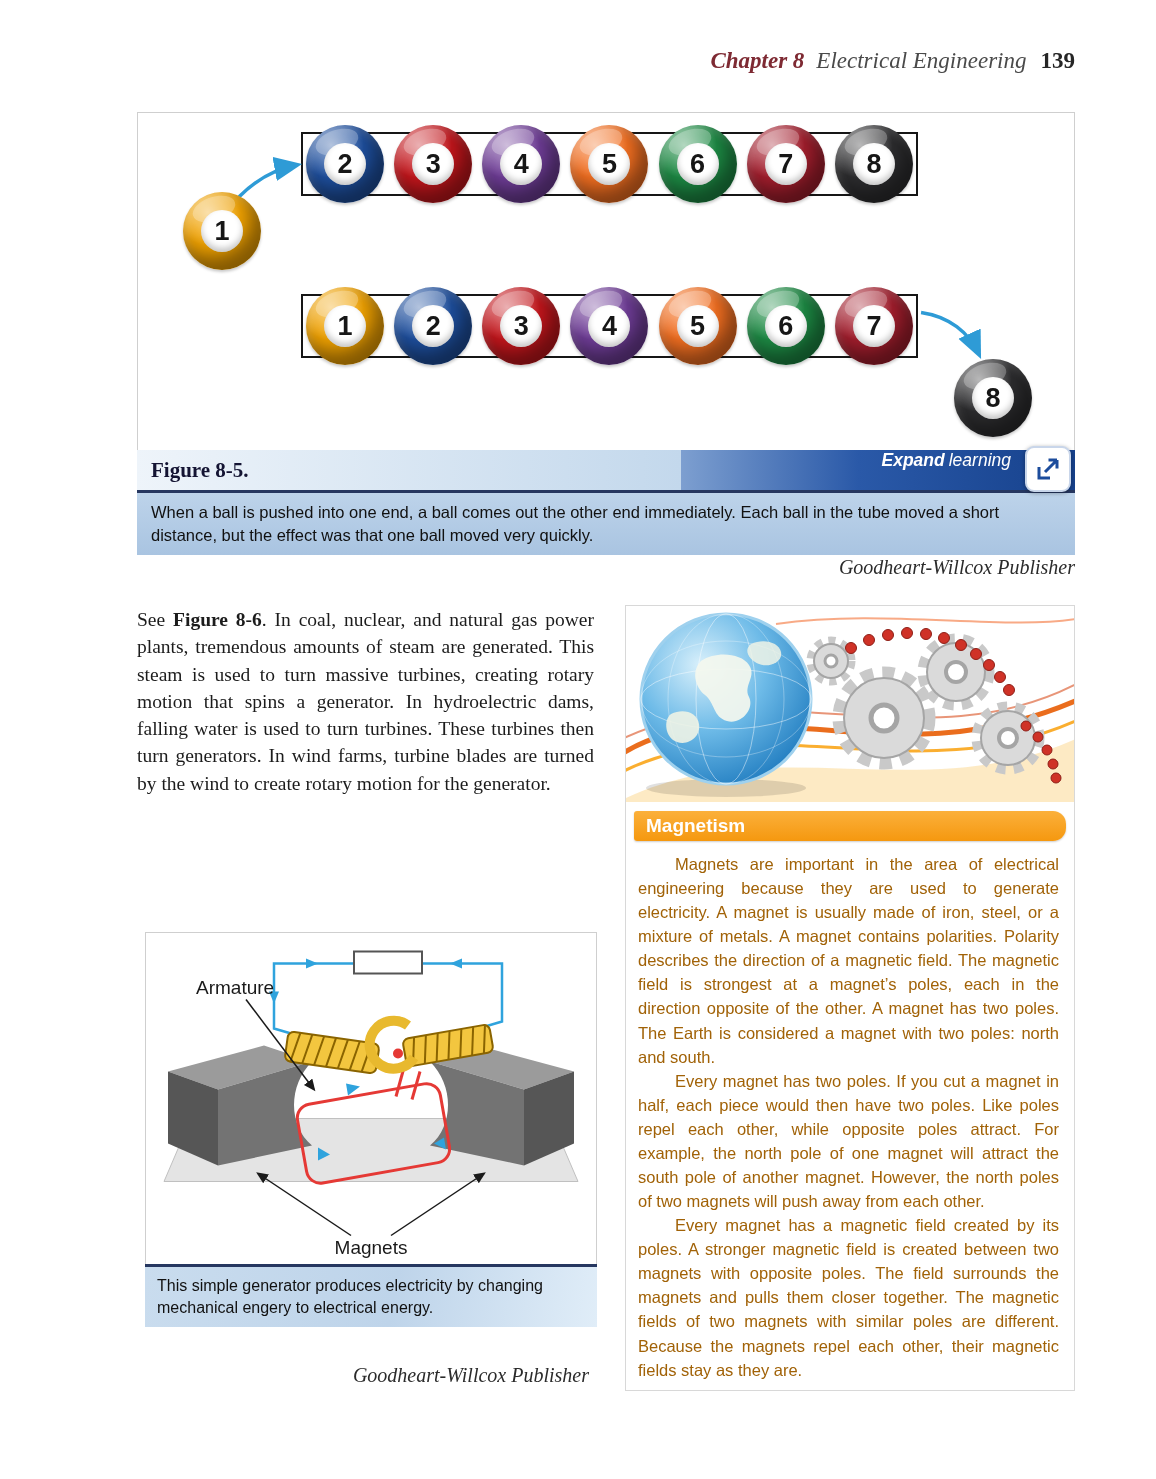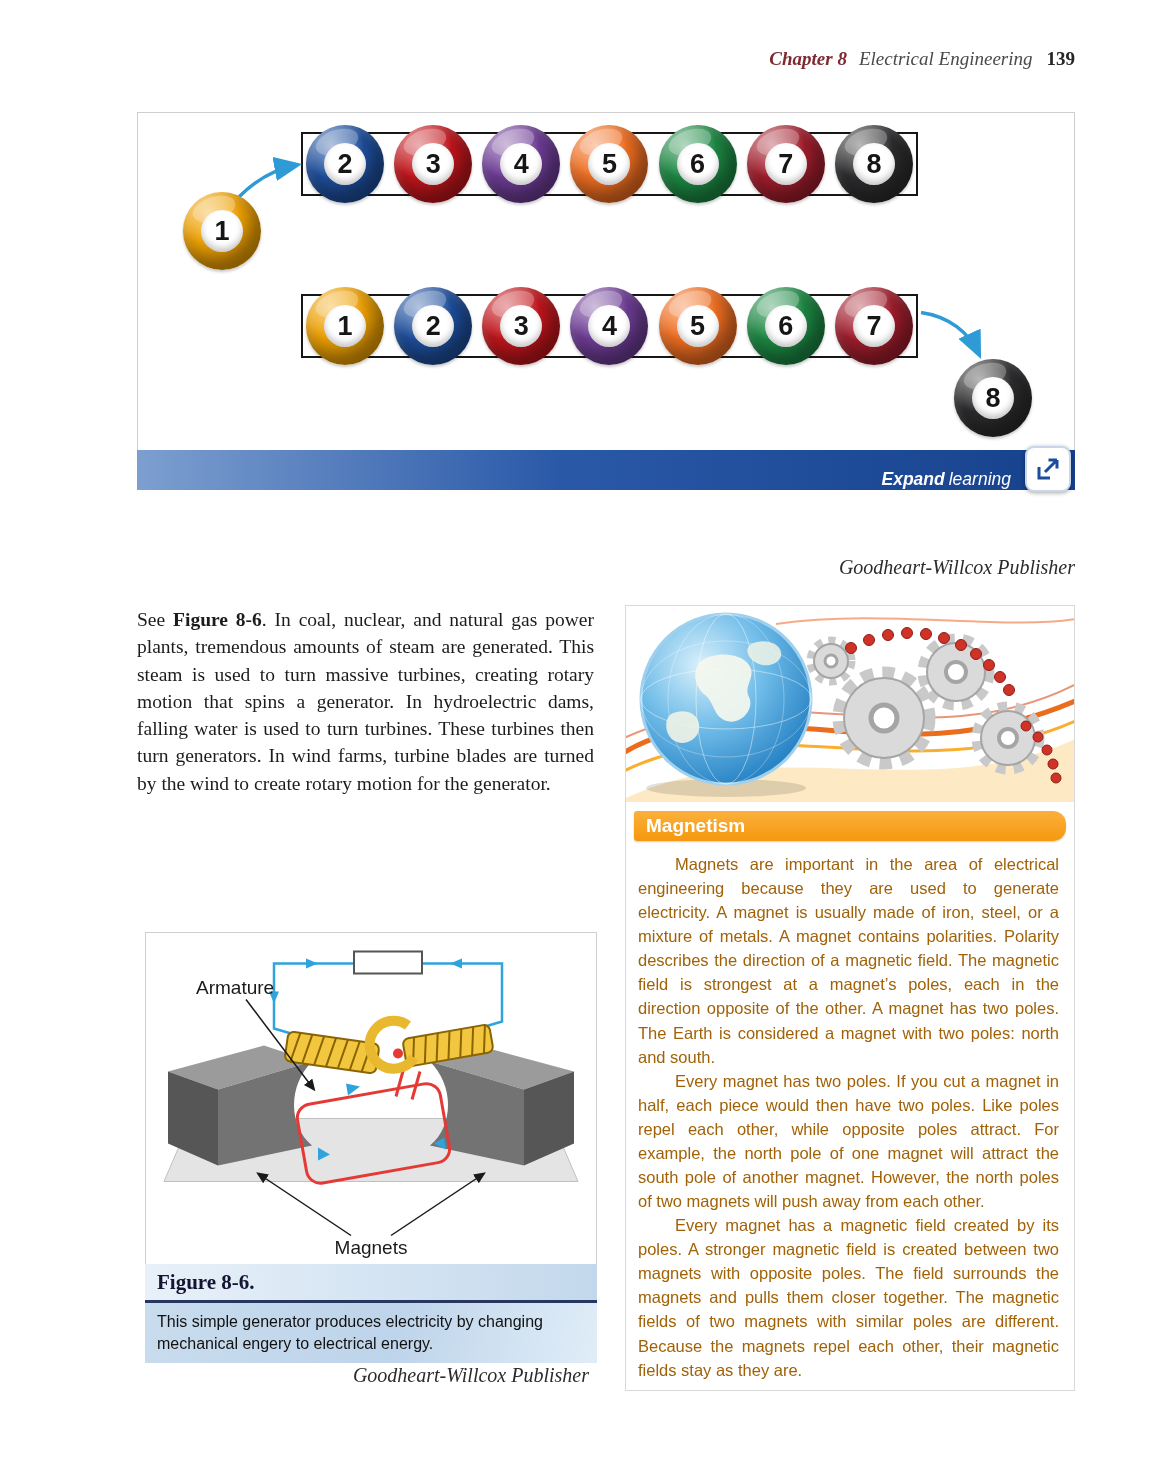--- a/index.html
+++ b/index.html
@@ -3,21 +3,21 @@
 <meta charset="utf-8">
 <style>
   * { margin:0; padding:0; box-sizing:border-box; }
   html,body { background:#ffffff; }
   .page {
     position:relative; width:1156px; height:1479px; background:#fff;
     font-family:"Liberation Serif", serif; overflow:hidden;
   }
 
   
-  .page-header { position:absolute; top:48px; right:81px; font-size:19px; font-style:italic; color:#4a4a4a; white-space:nowrap; }
+  .page-header { position:absolute; top:48px; right:81px; font-size:23px; font-style:italic; color:#4a4a4a; white-space:nowrap; }
   .page-header .chapter { font-weight:bold; color:#7e2a33; margin-right:12px; }
   .page-header .book-title { margin-right:14px; color:#4a4a4a; }
   .page-header .page-num { font-style:normal; font-weight:bold; color:#262626; }
 
   
   .fig85 { position:absolute; left:137px; top:112px; width:938px; }
   .fig85-art { position:relative; height:338px; background:#fff; border:1px solid #cfcfcf; border-bottom:none; }
   .arrows-svg { position:absolute; inset:0; width:100%; height:100%; z-index:1; }
 
   .tube-wrap { position:absolute; display:flex; align-items:center; justify-content:space-between; padding:0 5px; height:82px; }
@@ -38,21 +38,21 @@
     box-shadow: inset 0 -4px 6px rgba(0,0,0,.22);
     display:flex; align-items:center; justify-content:center;
     font-family:"Liberation Sans", sans-serif; font-weight:bold; font-size:27px; color:#161616;
   }
   .ball-abs { position:absolute; }
 
   .fig-bar { position:relative; display:flex; height:40px; }
   .fig-bar-left { flex:0 0 58%; background:linear-gradient(90deg,#eef4fa,#c3d8ec); display:flex; align-items:center; padding-left:14px; }
   .fig-label { font-family:"Liberation Serif", serif; font-weight:bold; font-size:21px; color:#141433; }
   .fig-bar-right { flex:1; background:linear-gradient(90deg,#7d9fd0 0%, #2a59a8 45%, #16418c 100%);
-    display:flex; align-items:flex-end; justify-content:flex-end; padding-right:64px;
+    display:flex; align-items:flex-start; justify-content:flex-end; padding-right:64px;
     color:#fff; font-family:"Liberation Sans", sans-serif; font-style:italic; font-size:17.5px; }
   .fig-bar-right b { font-style:italic; margin-right:4px; }
   .expand-icon { position:absolute; right:4px; top:-4px; width:46px; height:46px; background:#fff;
     border:2px solid #c9d6ea; border-radius:9px; box-shadow:0 1px 4px rgba(0,0,0,.35);
     display:flex; align-items:center; justify-content:center; cursor:pointer; z-index:4; }
 
   .fig-caption {
     background:linear-gradient(180deg,#bdd3ea,#a9c4e1); border-top:3px solid #263760;
     padding:8px 14px; font-family:"Liberation Sans", sans-serif; font-size:16.5px; line-height:1.38; color:#111;
   }
@@ -174,32 +174,36 @@
             <span class="num">7</span>
           </div>
         </div>
 
       <div class="ball ball-abs" style="left: 816px; top: 246px; --ball: #2D2D2F;">
         <span class="num">8</span>
       </div>
     </div>
 
     <div class="fig-bar">
+      <div class="fig-bar-left">
+        <span class="fig-label">Figure 8-5.</span>
+      </div>
       <div class="fig-bar-right">
         <b>Expand</b>
         <span>learning</span>
       </div>
       <div class="expand-icon">
         <svg width="28" height="28" viewBox="0 0 28 28">
           <path d="M5 12 V23 H16" fill="none" stroke="#1c4c9c" stroke-width="3"></path>
           <path d="M11 17 L23 5 M23 5 H14.5 M23 5 V13.5" fill="none" stroke="#1c4c9c" stroke-width="3"></path>
         </svg>
       </div>
     </div>
 
+    <figcaption class="fig-caption">When a ball is pushed into one end, a ball comes out the other end immediately. Each ball in the tube moved a short distance, but the effect was that one ball moved very quickly.</figcaption>
   </figure>
 
   <div class="credit credit-85">Goodheart-Willcox Publisher</div>
 
   <p class="body-text">
     <span>See </span><b>Figure 8-6</b><span>. In coal, nuclear, and natural gas power plants, tremendous amounts of steam are generated. This steam is used to turn massive turbines, creating rotary motion that spins a generator. In hydroelectric dams, falling water is used to turn turbines. These turbines then turn generators. In wind farms, turbine blades are turned by the wind to create rotary motion for the generator.</span>
   </p>
 
   <figure class="fig86">
     <div class="fig86-art">
@@ -260,23 +264,20 @@
         </g>
 
         <text class="diagram-label" x="50" y="60">Armature</text>
         <path d="M100 66 L168 156" fill="none" stroke="#1a1a1a" stroke-width="1.5" marker-end="url(#mDark)"></path>
         <text class="diagram-label" x="225" y="320" text-anchor="middle">Magnets</text>
         <path d="M205 302 L112 240" fill="none" stroke="#1a1a1a" stroke-width="1.5" marker-end="url(#mDark)"></path>
         <path d="M245 302 L338 240" fill="none" stroke="#1a1a1a" stroke-width="1.5" marker-end="url(#mDark)"></path>
       </svg>
     </div>
 
-    <div class="fig86-bar">
-      <span class="fig-label">Figure 8-6.</span>
-    </div>
     <figcaption class="fig-caption fig86-caption">This simple generator produces electricity by changing mechanical engery to electrical energy.</figcaption>
   </figure>
 
   <div class="credit credit-86">Goodheart-Willcox Publisher</div>
 
   <aside class="science">
     <div class="science-art">
       <svg viewBox="0 0 448 196" width="100%" height="100%">
         <defs>
           <radialGradient id="gGlobe" cx="35%" cy="30%" r="85%">

